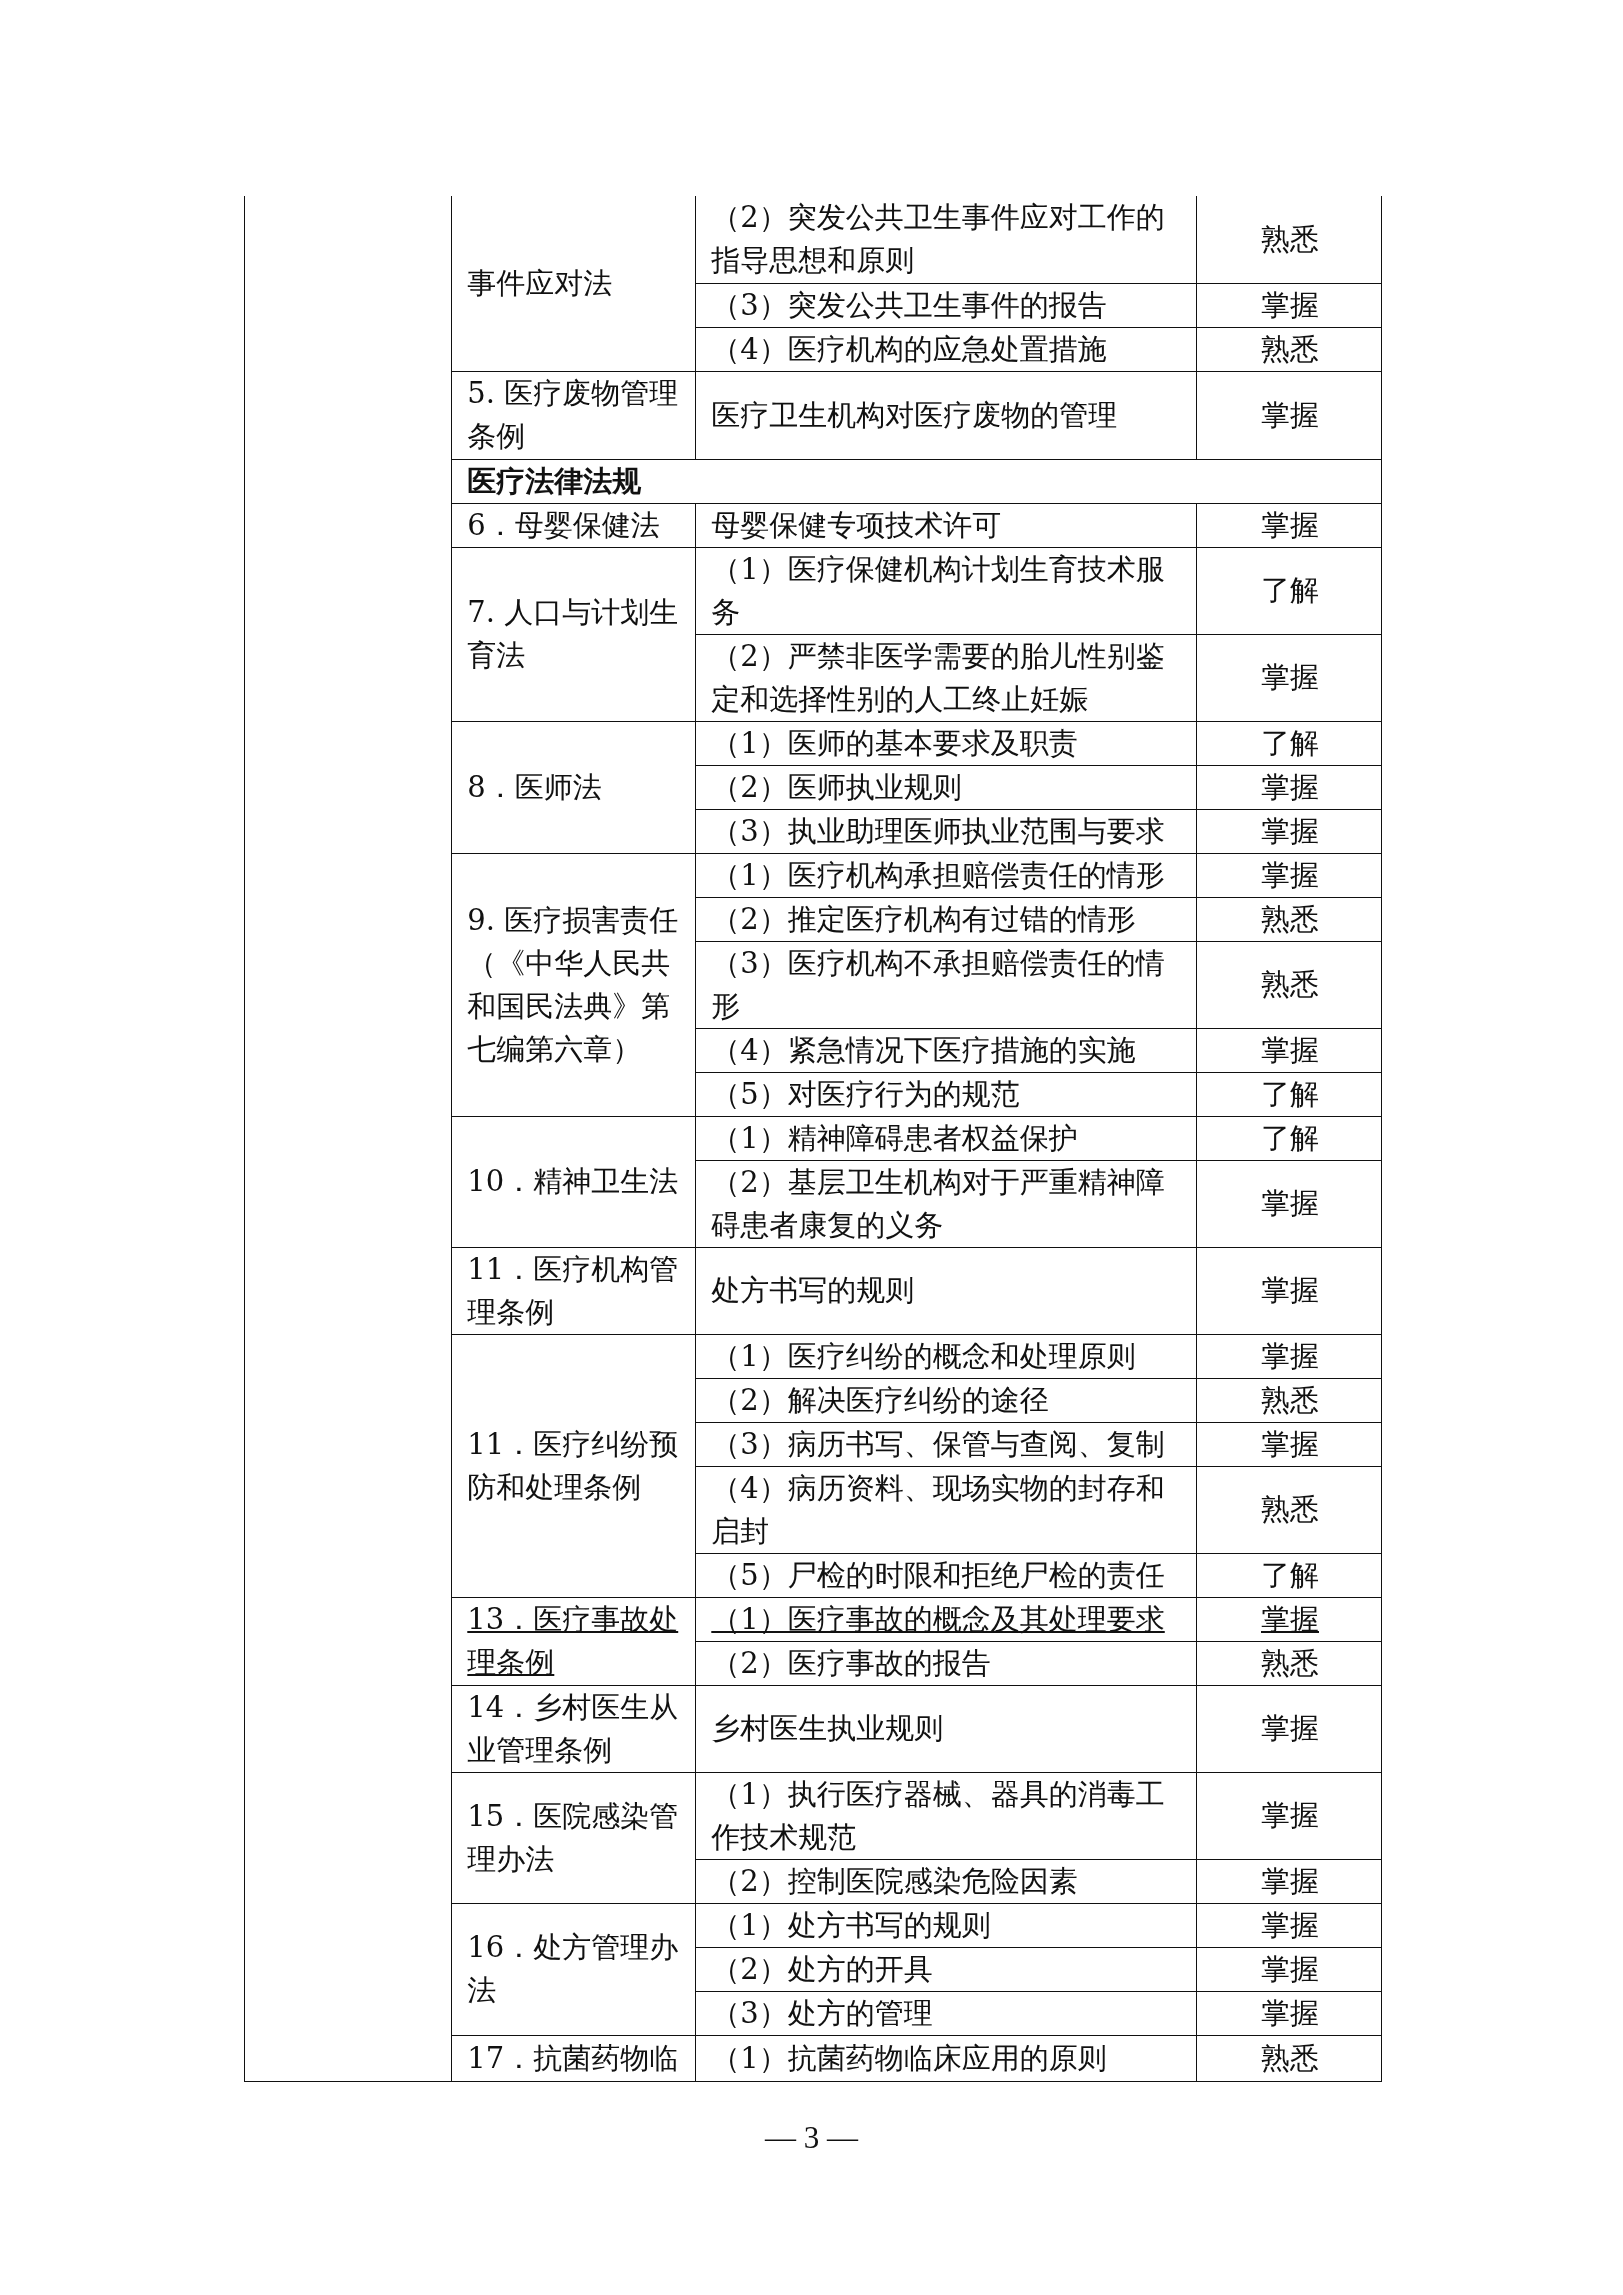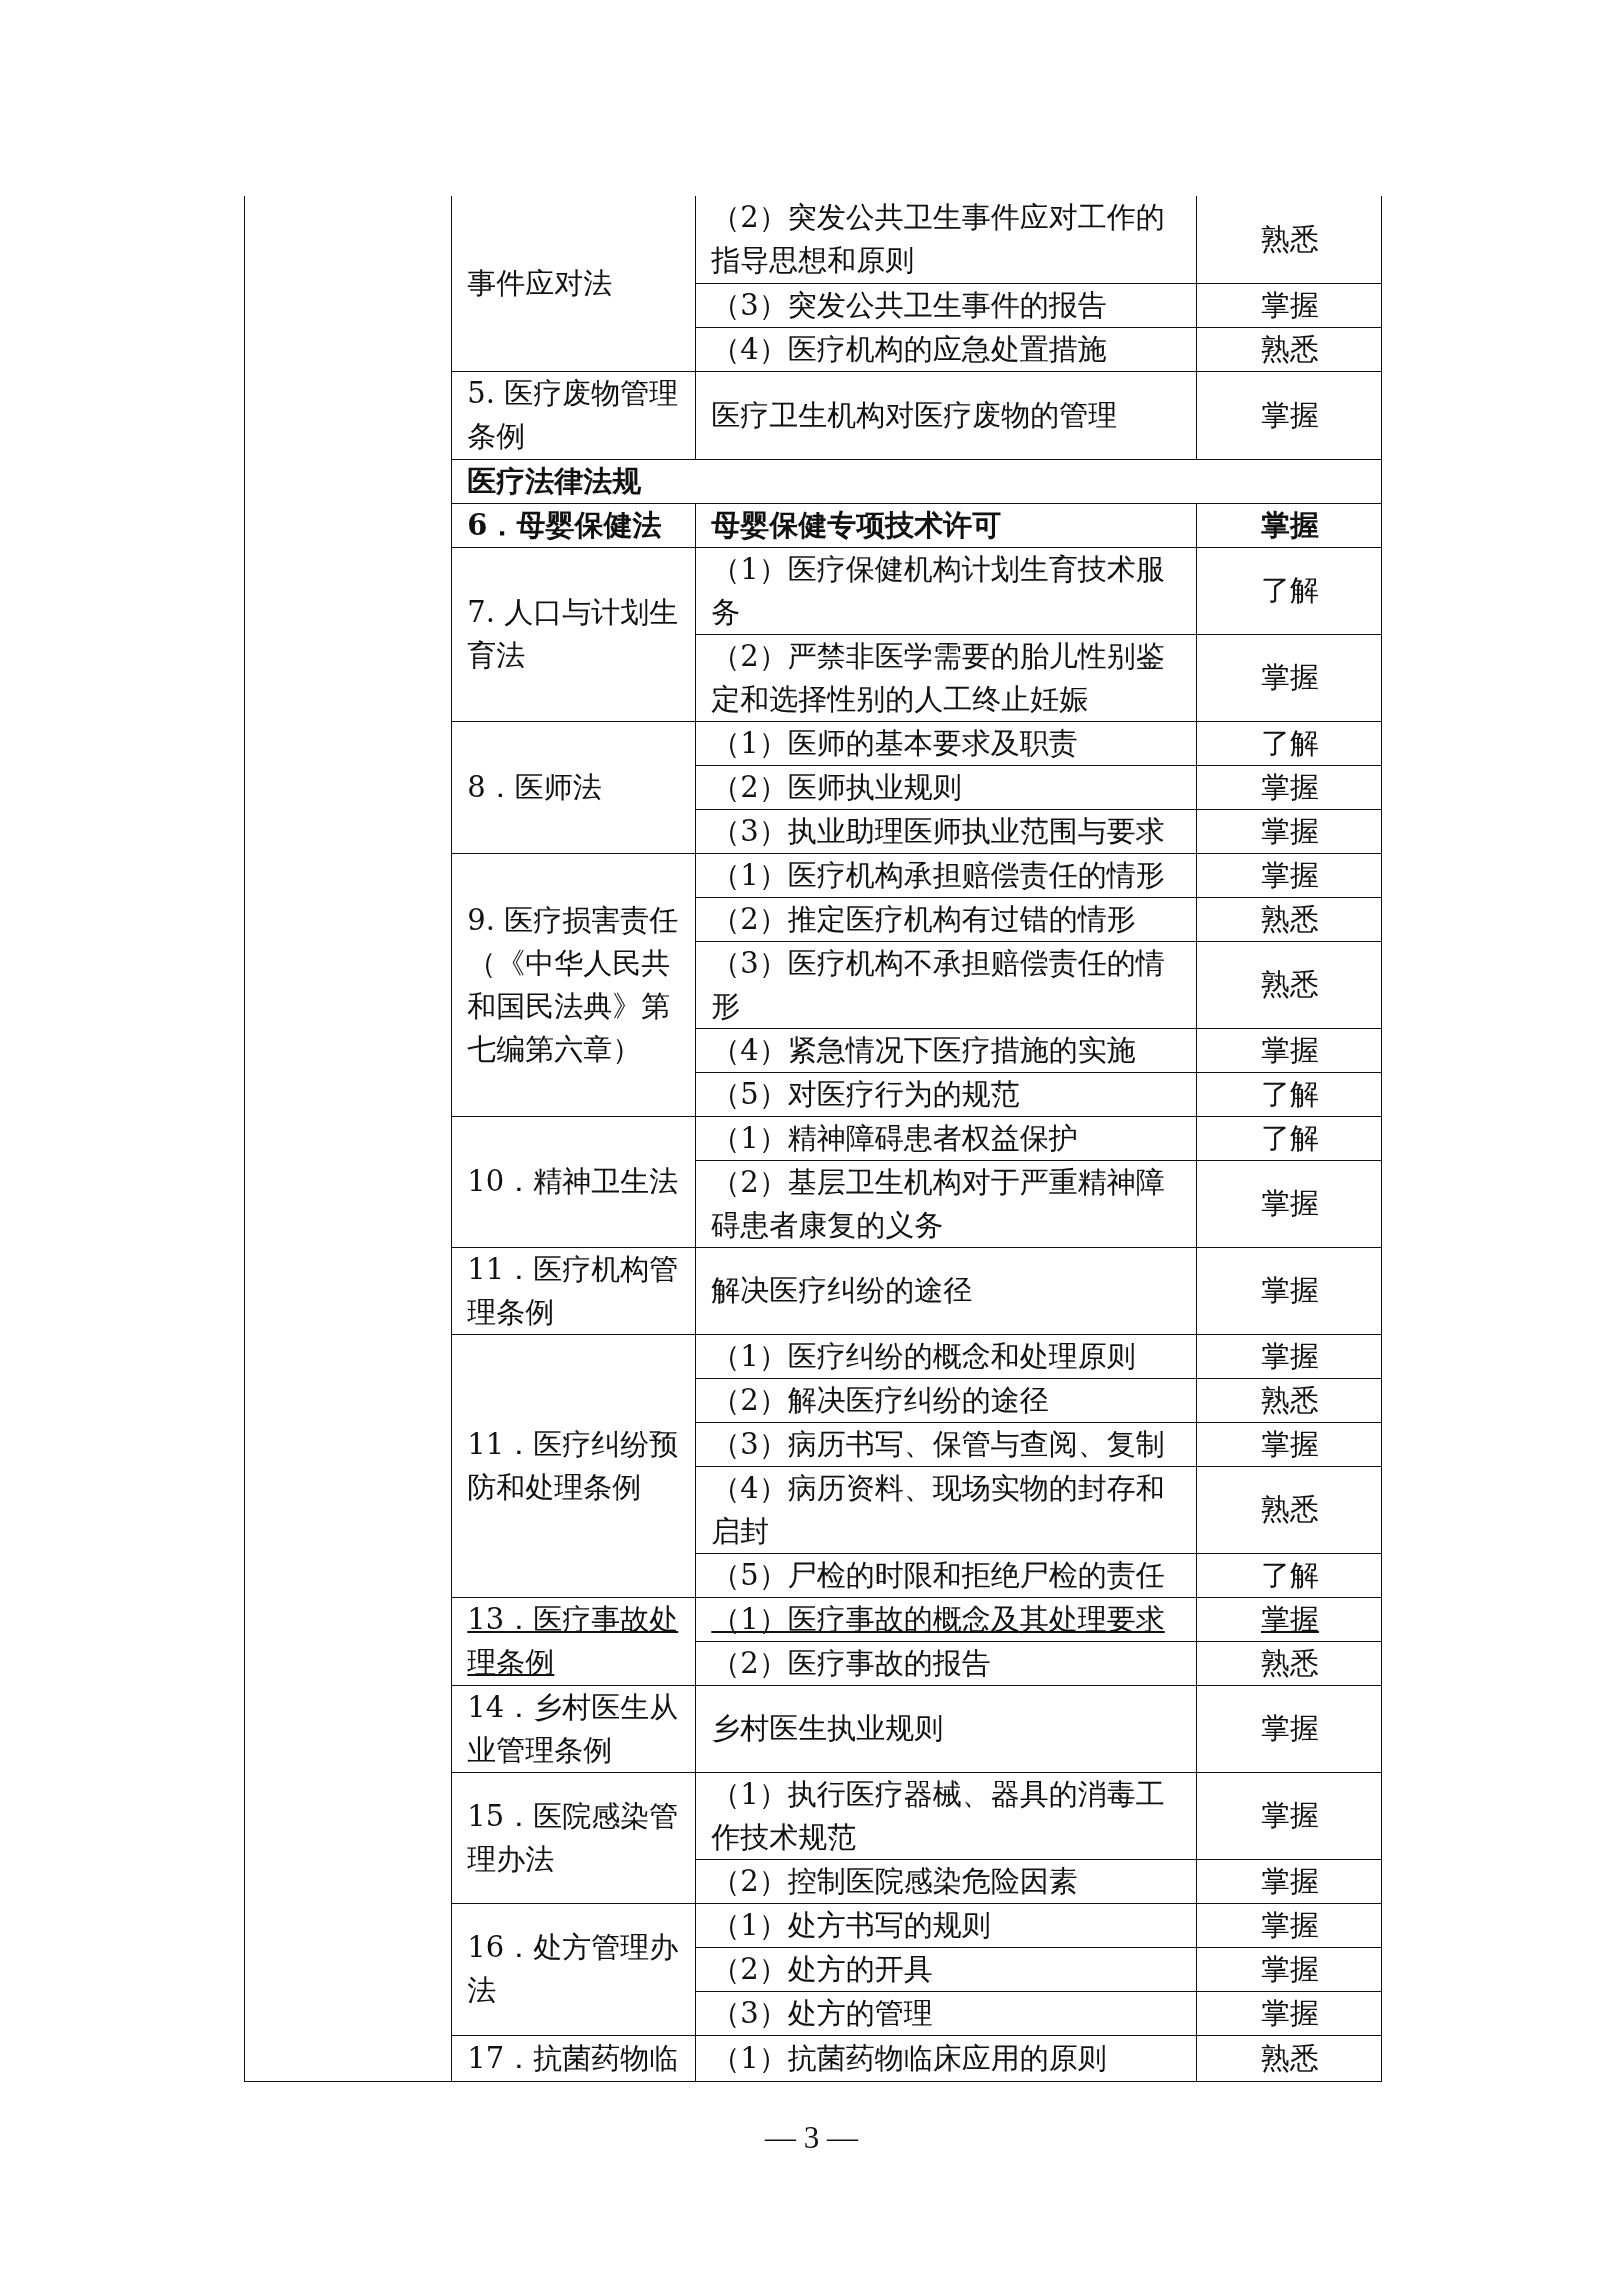--- a/index.html
+++ b/index.html
@@ -46,21 +46,21 @@
           <td class="col-req">熟悉</td>
         </tr>
         <tr style="height: 88px;">
           <td rowspan="1" class="col-law">5. 医疗废物管理条例</td>
           <td class="col-content">医疗卫生机构对医疗废物的管理</td>
           <td class="col-req">掌握</td>
         </tr>
         <tr style="height: 44px;">
           <td colspan="3" class="section-title">医疗法律法规</td>
         </tr>
-        <tr style="height: 44px; font-weight: bold;">
+        <tr style="height: 44px;">
           <td rowspan="1" class="col-law">6．母婴保健法</td>
           <td class="col-content">母婴保健专项技术许可</td>
           <td class="col-req">掌握</td>
         </tr>
         <tr style="height: 86px;">
           <td rowspan="2" class="col-law">7. 人口与计划生育法</td>
           <td class="col-content">（1）医疗保健机构计划生育技术服务</td>
           <td class="col-req">了解</td>
         </tr>
         <tr style="height: 86px;">
@@ -105,21 +105,21 @@
           <td rowspan="2" class="col-law">10．精神卫生法</td>
           <td class="col-content">（1）精神障碍患者权益保护</td>
           <td class="col-req">了解</td>
         </tr>
         <tr style="height: 86px; padding-left: 32px;">
           <td class="col-content">（2）基层卫生机构对于严重精神障碍患者康复的义务</td>
           <td class="col-req">掌握</td>
         </tr>
         <tr style="height: 86px;">
           <td rowspan="1" class="col-law">11．医疗机构管理条例</td>
-          <td class="col-content">解决医疗纠纷的途径</td>
+          <td class="col-content">处方书写的规则</td>
           <td class="col-req">掌握</td>
         </tr>
         <tr style="height: 44px;">
           <td rowspan="5" class="col-law">11．医疗纠纷预防和处理条例</td>
           <td class="col-content">（1）医疗纠纷的概念和处理原则</td>
           <td class="col-req">掌握</td>
         </tr>
         <tr style="height: 44px;">
           <td class="col-content">（2）解决医疗纠纷的途径</td>
           <td class="col-req">熟悉</td>

